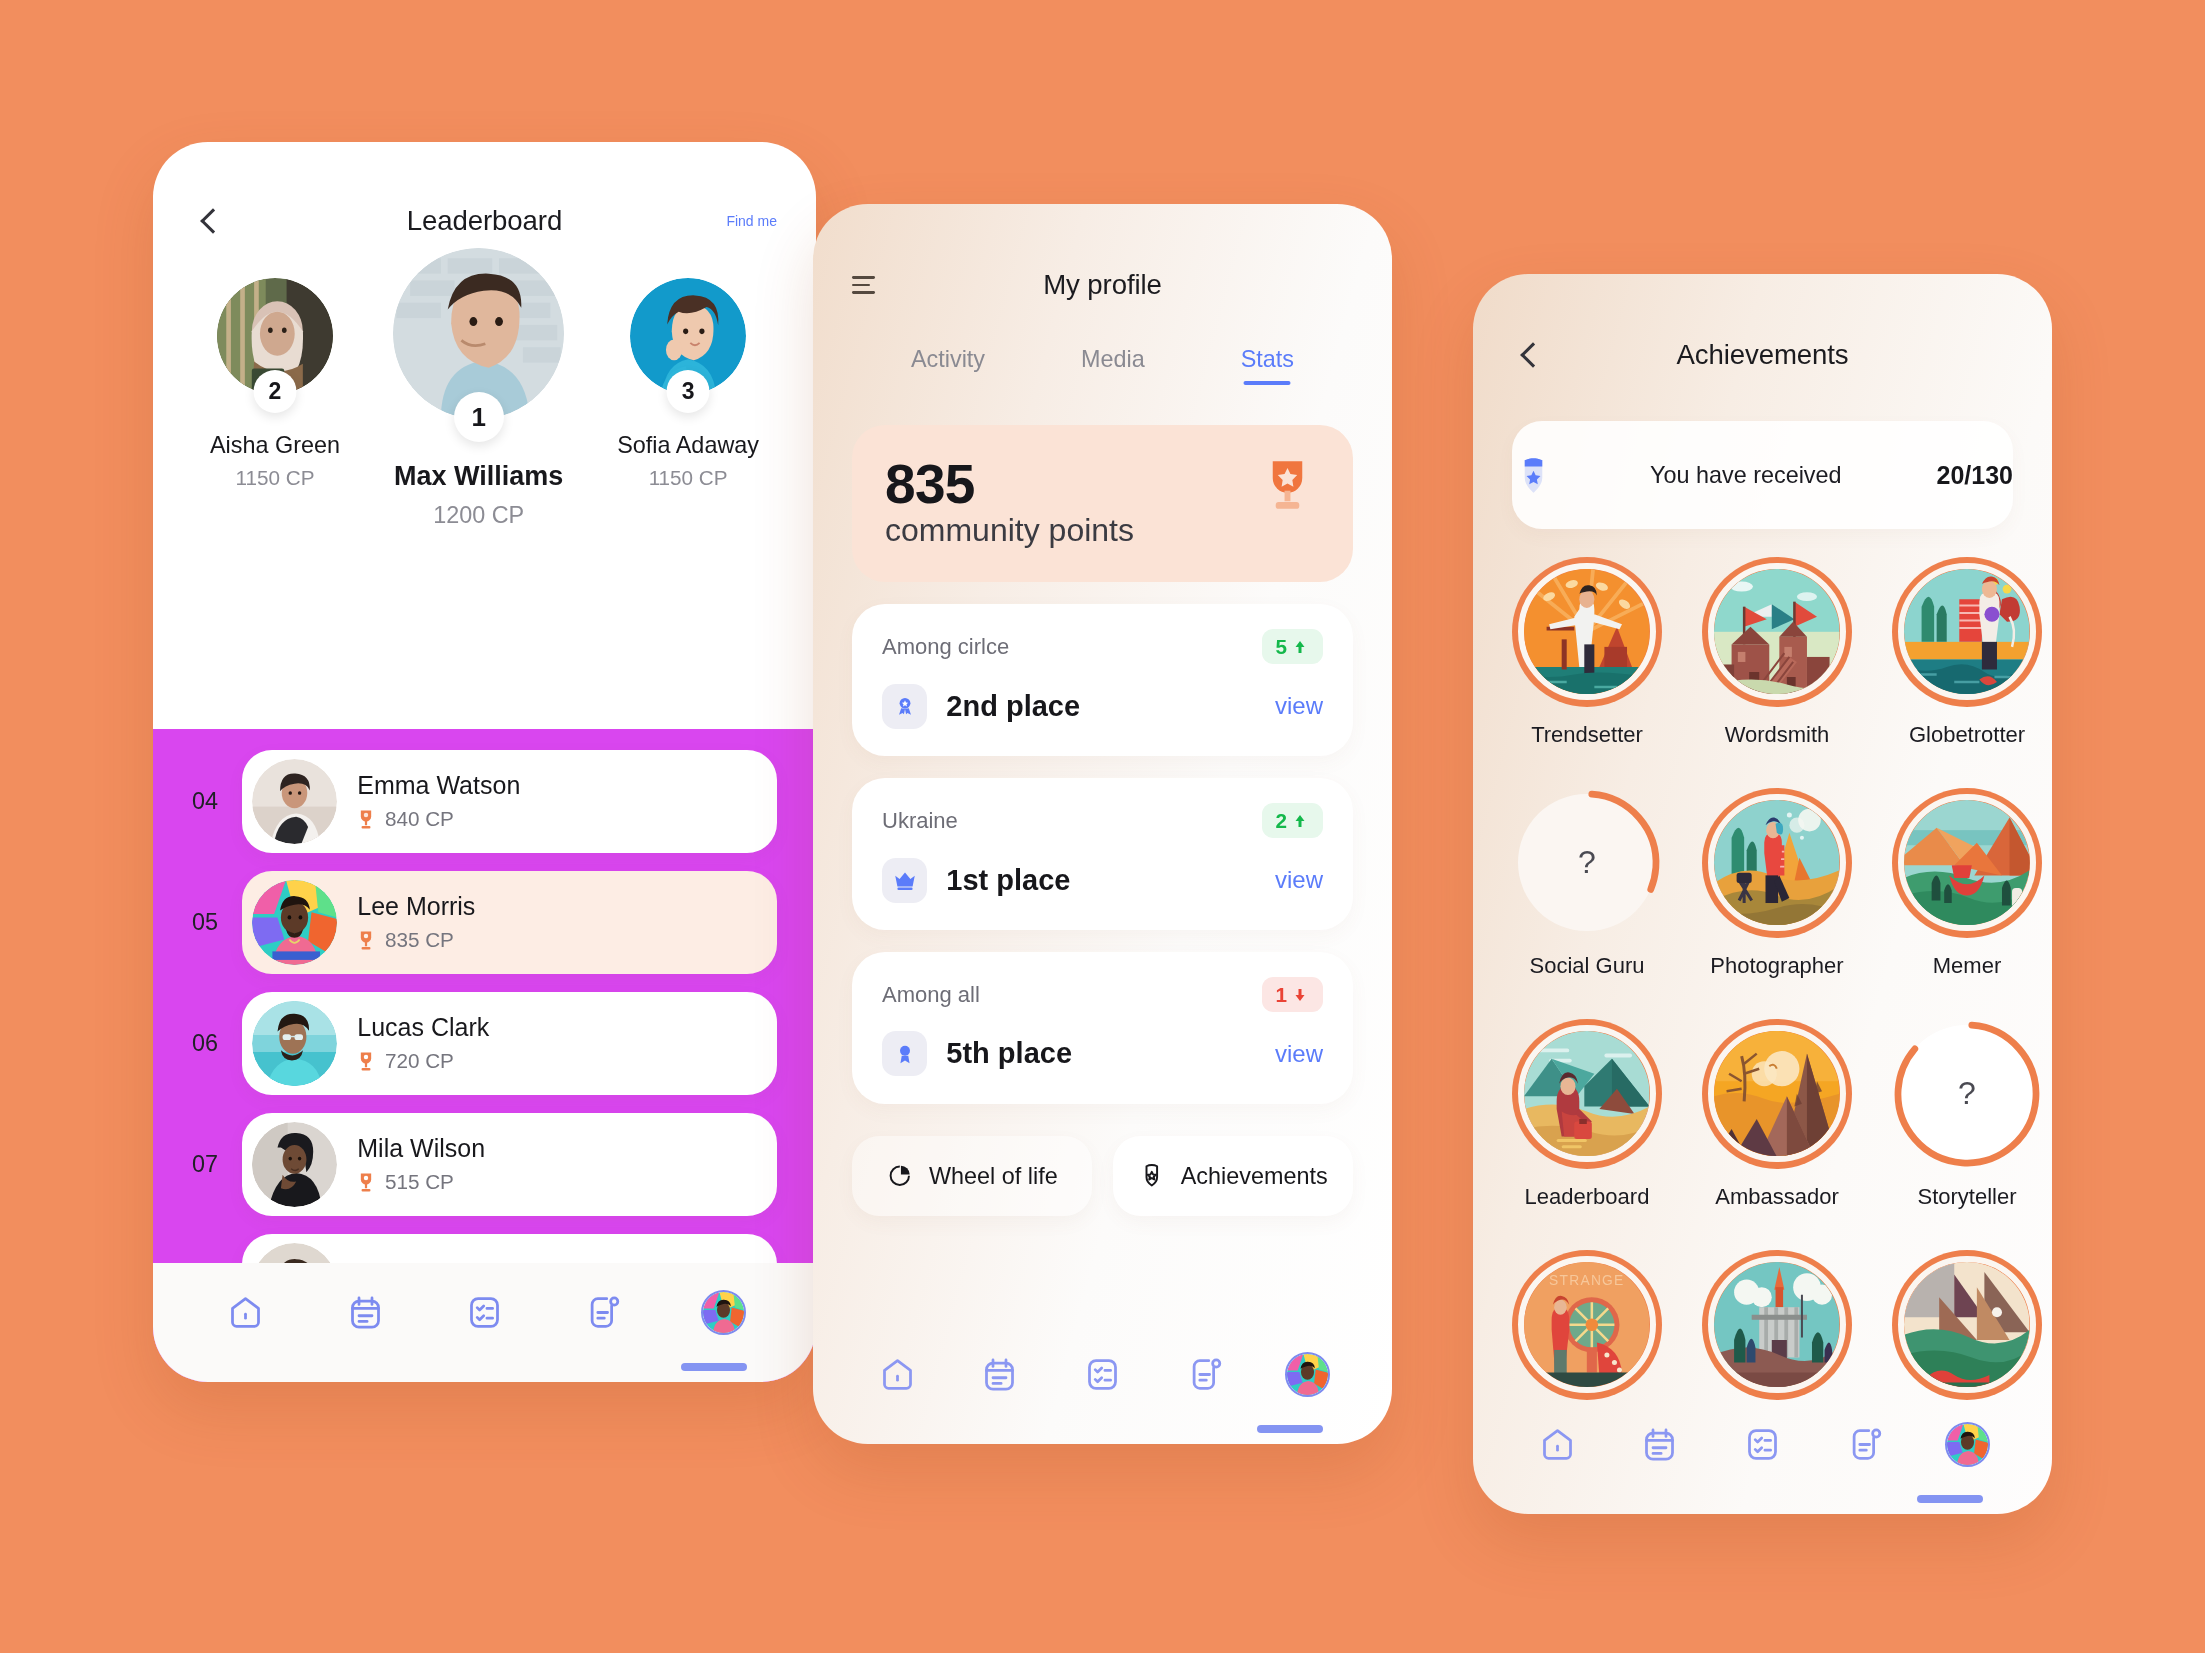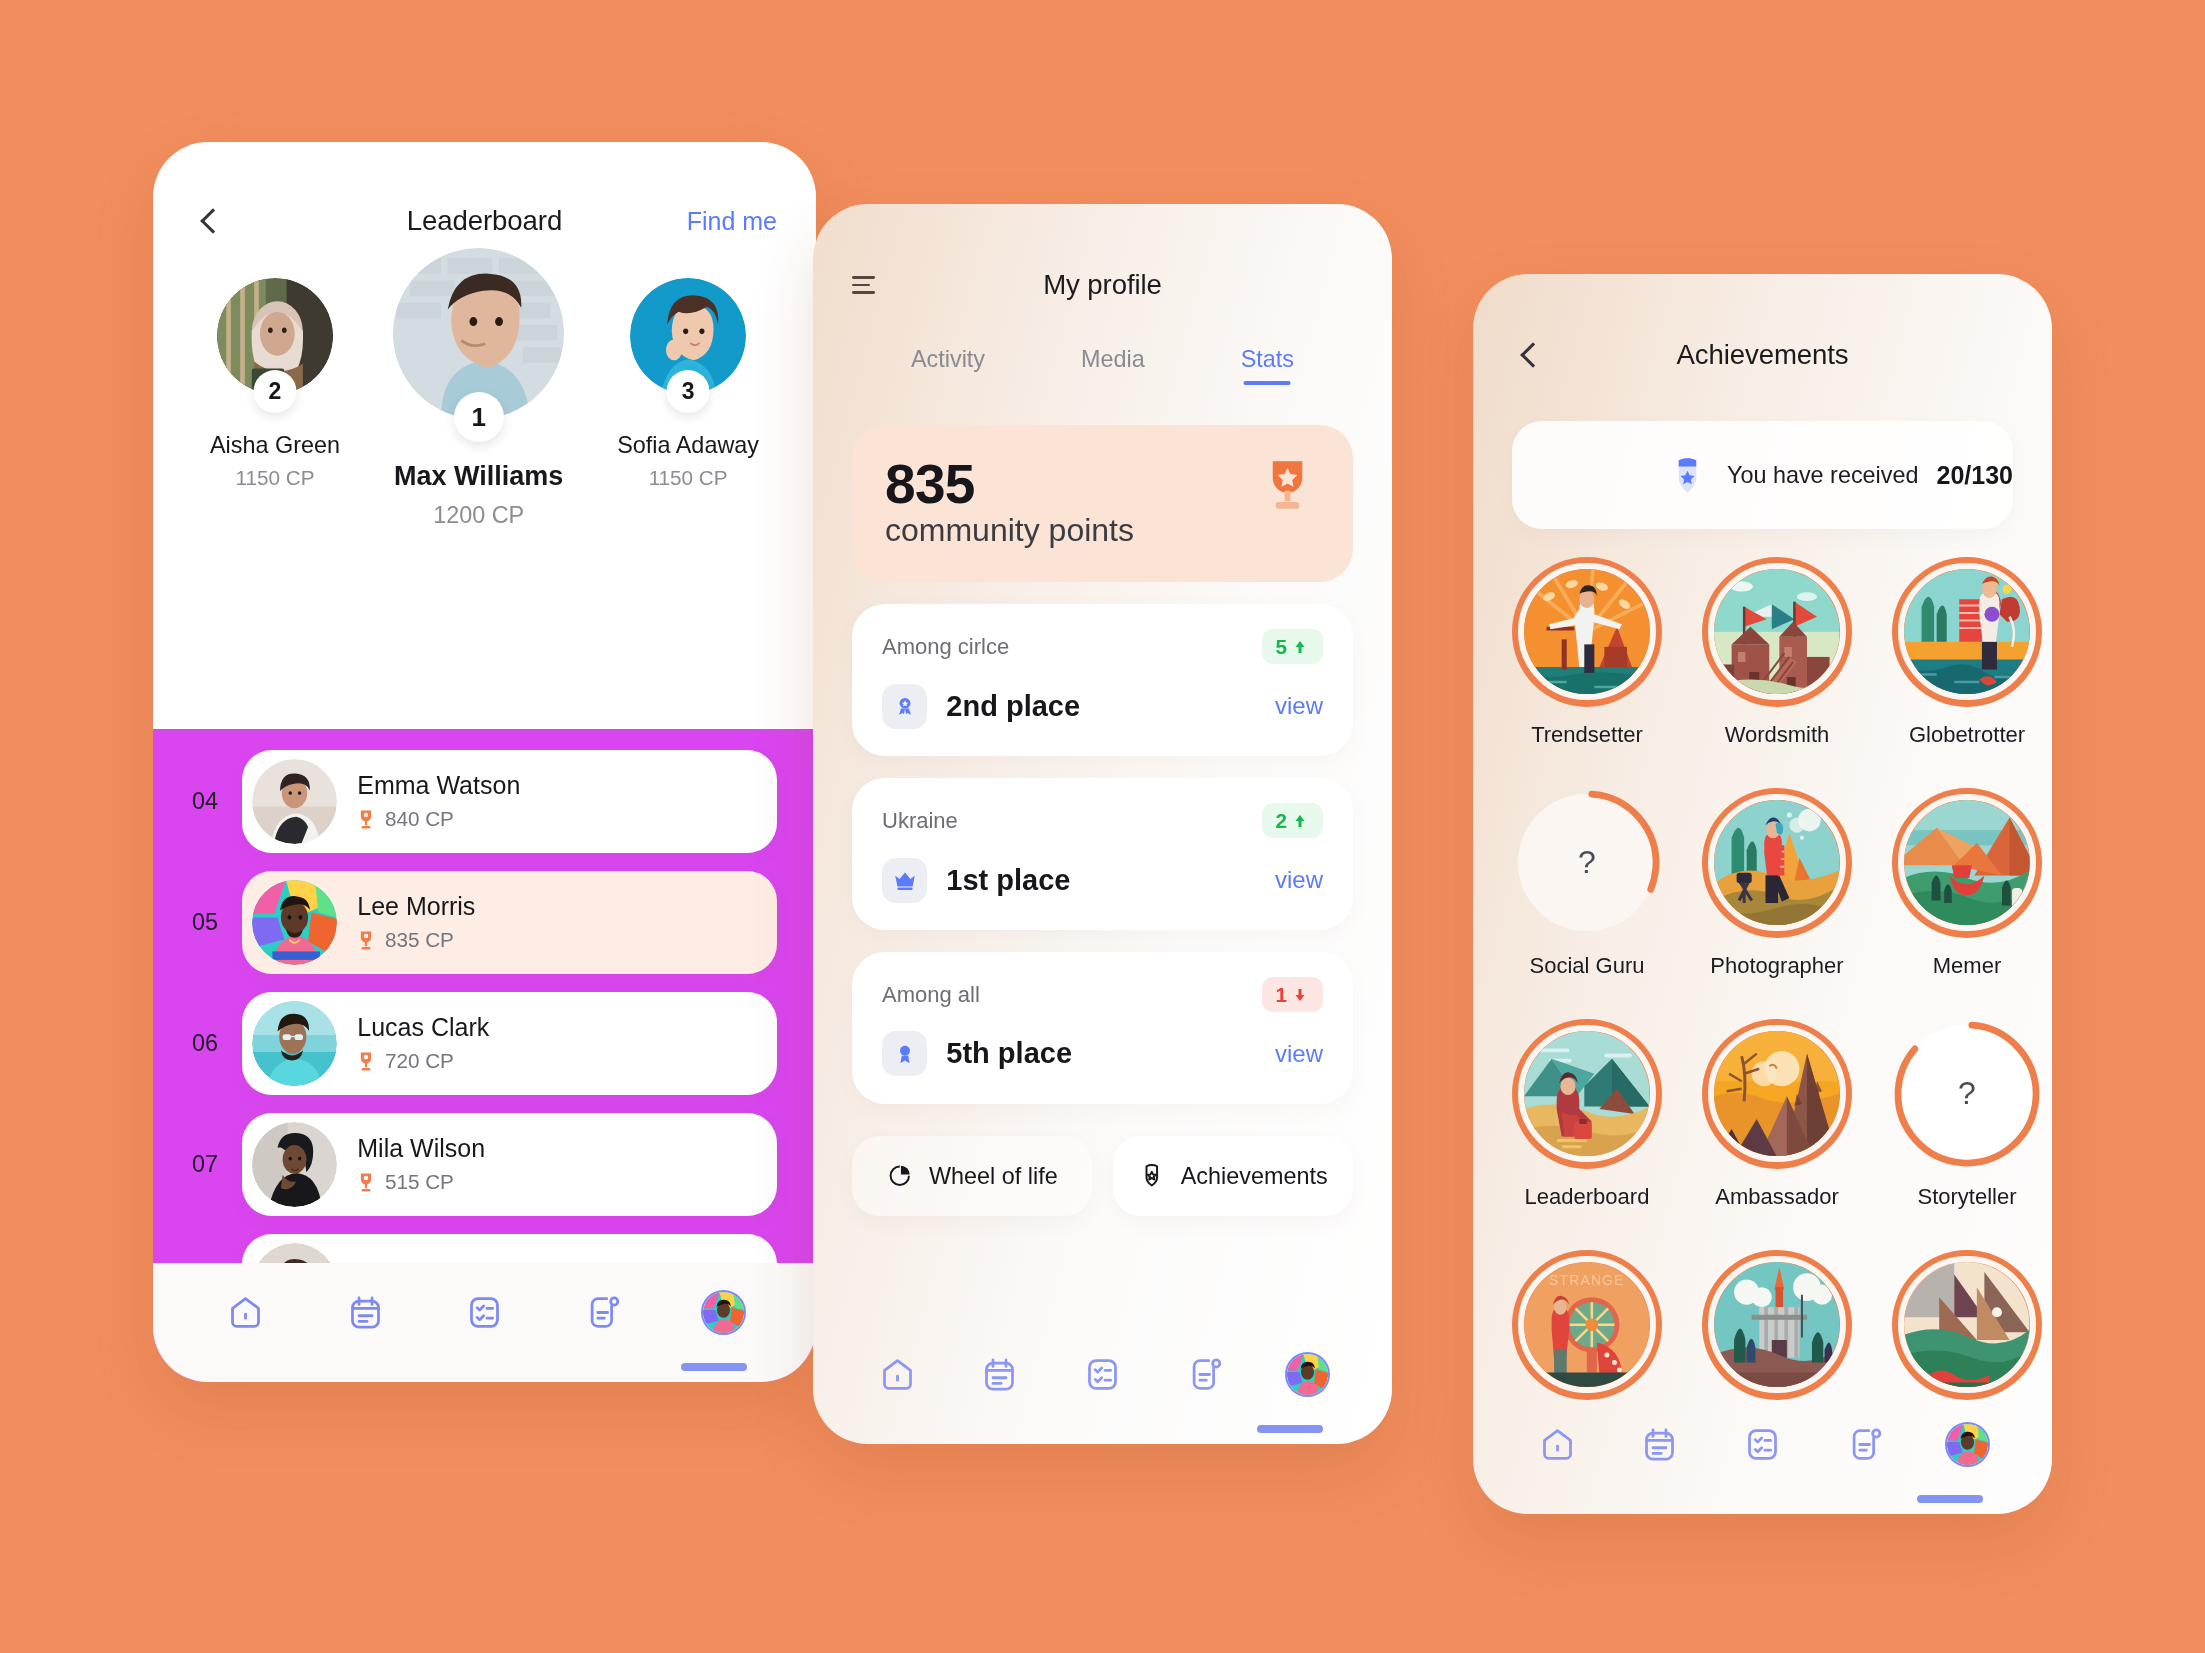--- a/index.html
+++ b/index.html
@@ -33,21 +33,21 @@
   .hdr-title { position: absolute; left: 0; right: 0; text-align: center;
     font-size: 27.6px; color: #1B1B1F; letter-spacing: -0.1px; }
   .back-chev { width: 18px; height: 18px; border-left: 3.4px solid #33333A;
     border-bottom: 3.4px solid #33333A; transform: rotate(45deg); }
   .back-hit { width: 41px; height: 41px; display: flex; align-items: center; justify-content: center; cursor: pointer; }
 
   
   #p1-top { padding: 48px 39px 0 39px; }
   #p1-hdr { height: 62px; }
   .findme { position: absolute; right: 0; top: 50%; transform: translateY(-50%);
-    font-size: 25px; color: #5B7CFA; cursor: pointer; margin-left: 48px; }
+    font-size: 14px; color: #5B7CFA; cursor: pointer; margin-left: 48px; }
 
   .podium { display: flex; justify-content: space-between; align-items: flex-start;
     padding: 26px 18px 0 18px; }
   .pod { text-align: center; position: relative; }
   .pod .av-wrap { position: relative; display: inline-block; }
   .pod .av { border-radius: 50%; background-size: cover; background-position: center; display:block; }
   .pod1 .av { width: 171px; height: 171px; }
   .pod2 .av, .pod3 .av { width: 116px; height: 116px; }
   .rank-badge {
     position: absolute; left: 50%; transform: translateX(-50%);
@@ -135,21 +135,21 @@
   .actions { display: flex; gap: 20.7px; margin-top: 32px; }
   .action-btn { flex: 1; background: #FFFFFF; border-radius: 27.6px; height: 80px;
     display: flex; align-items: center; justify-content: center; gap: 15px;
     font-size: 23.4px; color: #17171B; cursor: pointer;
     box-shadow: 0 6.9px 18px rgba(140,100,70,0.05); }
   .action-btn.ghost { background: rgba(255,255,255,0.42); }
 
   
   #p3-top { padding: 52px 39px 0 39px; }
   .recv-card { margin-top: 37px; background: rgba(255,255,255,0.88); border-radius: 30px;
-    height: 108px; display: flex; align-items: center; justify-content: flex-end; gap: 18px;
+    height: 108px; display: flex; align-items: center; justify-content: space-between; gap: 32px;
     box-shadow: 0 6.9px 18px rgba(140,100,70,0.045); }
   .recv-txt { font-size: 23.4px; color: #1C1C22; }
   .recv-count { font-size: 25px; font-weight: bold; color: #17171B; margin-left: 0; }
 
   .badges { margin-top: 27.6px; display: grid; grid-template-columns: repeat(3, 1fr);
     row-gap: 30px; column-gap: 19.3px; gap: 40px; }
   .badge { text-align: center; cursor: pointer; }
   .badge-ring { width: 150px; height: 150px; margin: 0 auto; border-radius: 50%;
     padding: 6.2px; background: #EE7F4B; position: relative; }
   .badge-ring.locked { background: transparent; }

